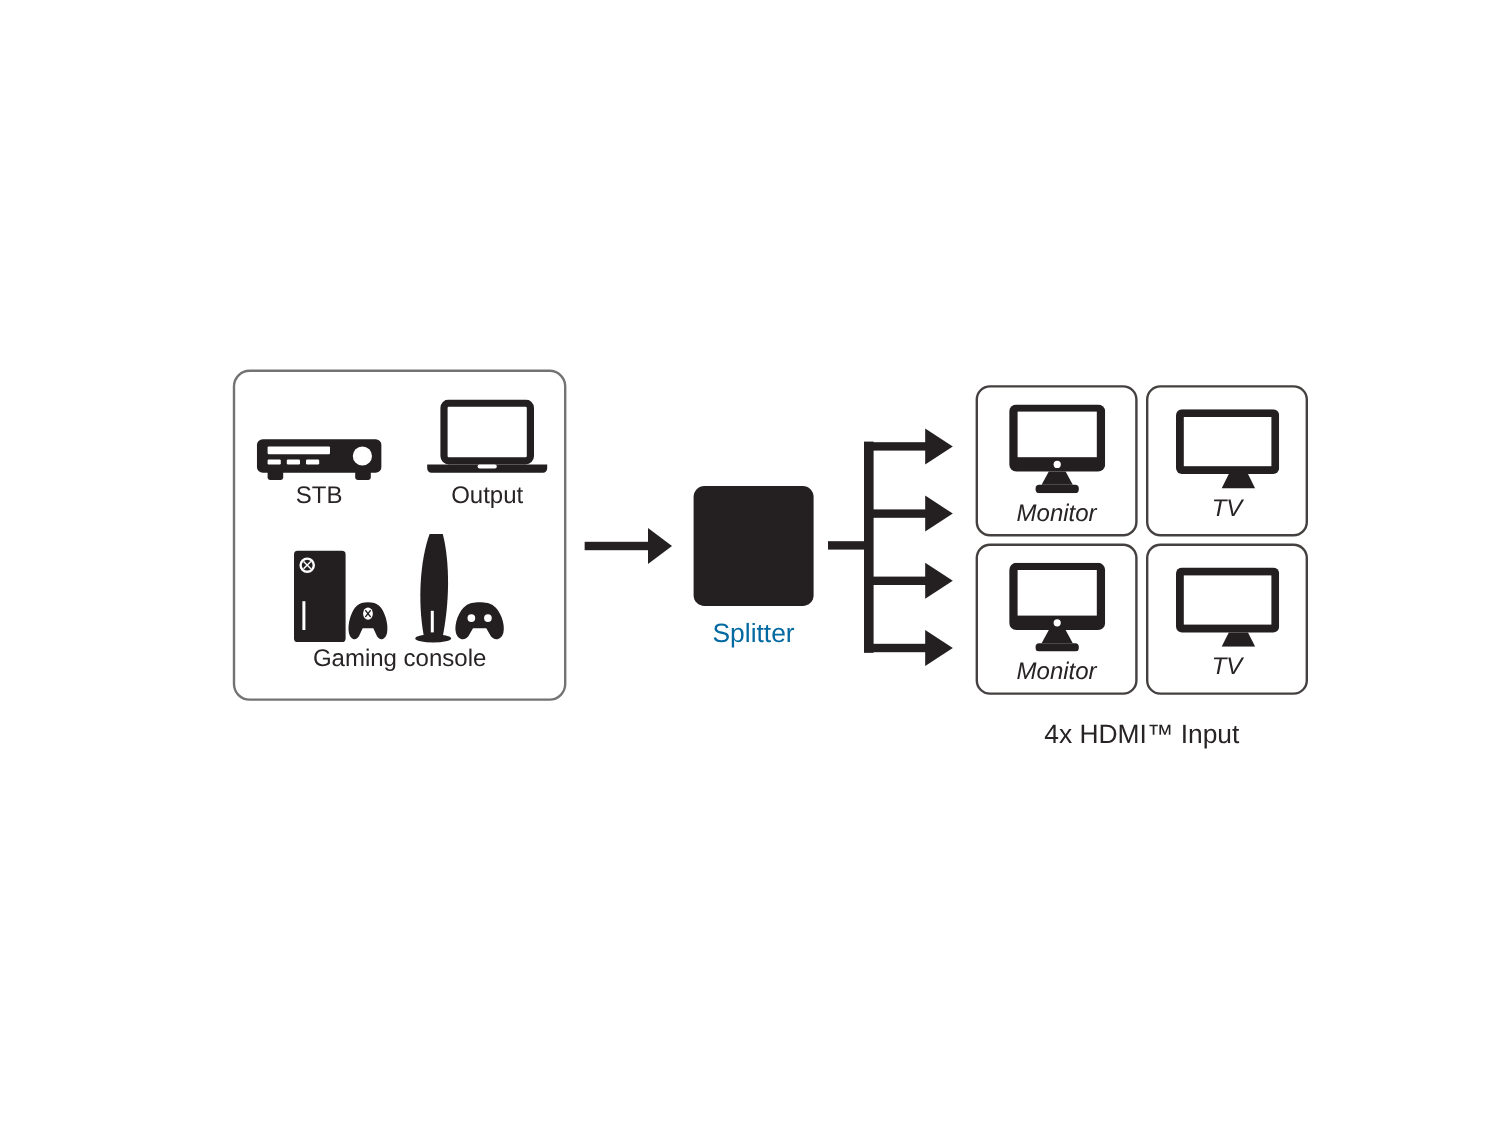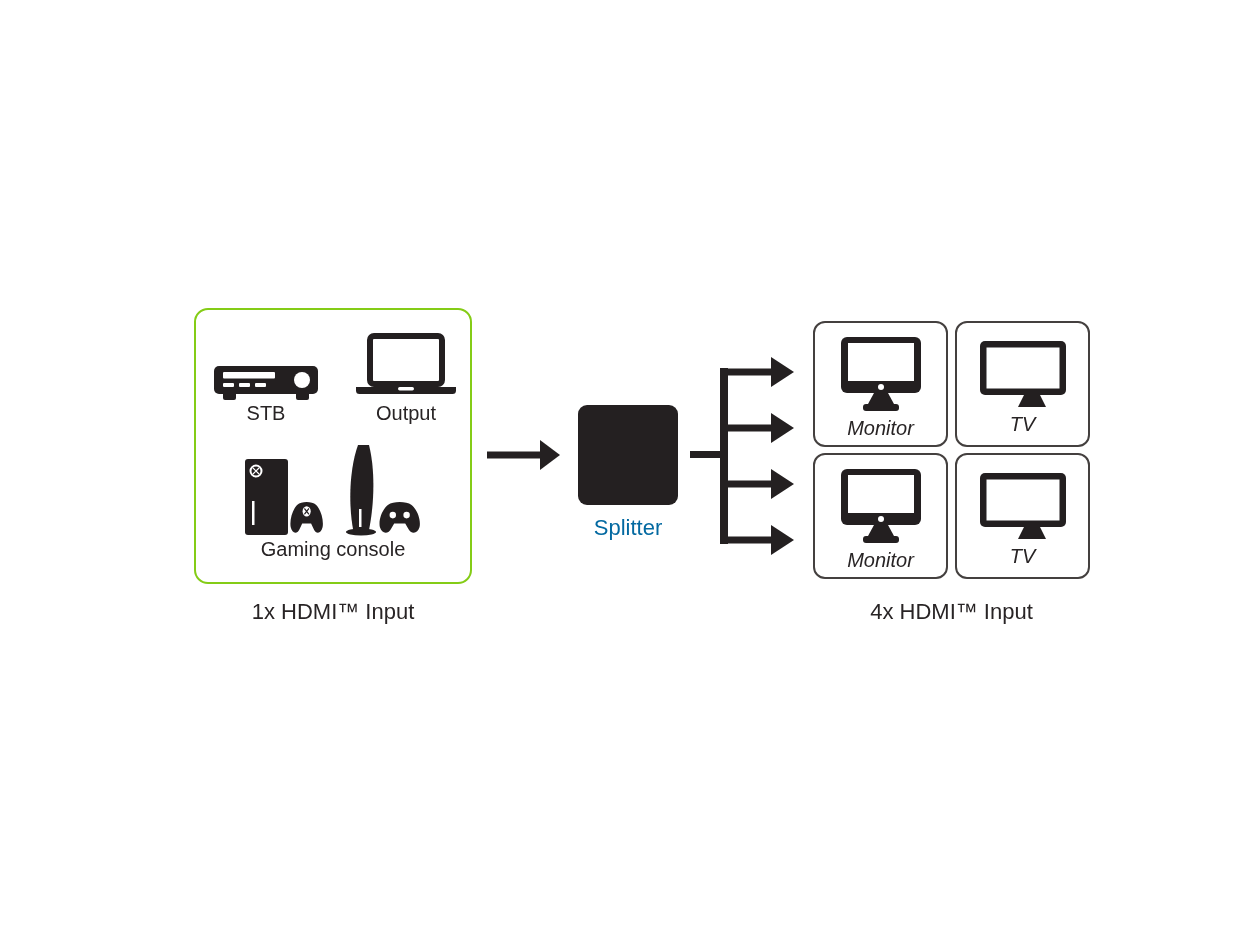--- a/index.html
+++ b/index.html
@@ -2,21 +2,21 @@
 <html><head>
 <meta charset="utf-8">
 <style>
   html,body{margin:0;padding:0;background:#fff;}
   .canvas{
     position:relative;width:1251px;height:937px;background:#ffffff;overflow:hidden;
     font-family:"Liberation Sans", sans-serif;color:#282425;
   }
   .abs{position:absolute;}
   .group-box{
-    position:absolute;background:#ffffff;border:2px solid #84cc16;border-radius:14px;
+    position:absolute;background:#ffffff;border:2px solid #737373;border-radius:14px;
     box-sizing:border-box;
   }
   .out-box{
     position:absolute;width:135px;height:126px;background:#ffffff;border:2px solid #44403f;
     border-radius:12px;box-sizing:border-box;display:flex;flex-direction:column;
     align-items:center;justify-content:flex-start;font-style:italic;
   }
   .out-box .icon-wrap{margin-top:14px;line-height:0;}
   .dev-label{
     position:absolute;text-align:center;font-size:20px;line-height:24px;color:#282425;
@@ -84,21 +84,20 @@
 
       <g transform="translate(134,56) scale(0.46,0.47)">
         <path d="M20 8 C30 0 60 0 70 8 C82 16 92 40 88 56 C84 70 70 72 63 58 L57 48 L33 48 L27 58 C20 72 6 70 2 56 C-2 40 8 16 20 8 Z" fill="#231f20"></path>
         <circle cx="30" cy="30" r="7" fill="#ffffff"></circle>
         <circle cx="60" cy="30" r="7" fill="#ffffff"></circle>
       </g>
     </svg>
     <div class="dev-label" style="left:0px;top:227px;width:274px;">Gaming console</div>
   </div>
 
-  <div class="caption" style="left:194px;top:598px;width:278px;">1x HDMI™ Input</div>
 
   <svg class="abs" style="left:487px;top:439px;" width="74" height="32" viewBox="0 0 74 32">
     <rect x="0" y="12.5" width="56" height="7" fill="#242021"></rect>
     <polygon points="53,1 73,16 53,31" fill="#242021"></polygon>
   </svg>
 
   <div class="splitter"></div>
   <div class="splitter-label">Splitter</div>
 
   <svg class="abs" style="left:690px;top:352px;" width="106" height="210" viewBox="0 0 106 210">

